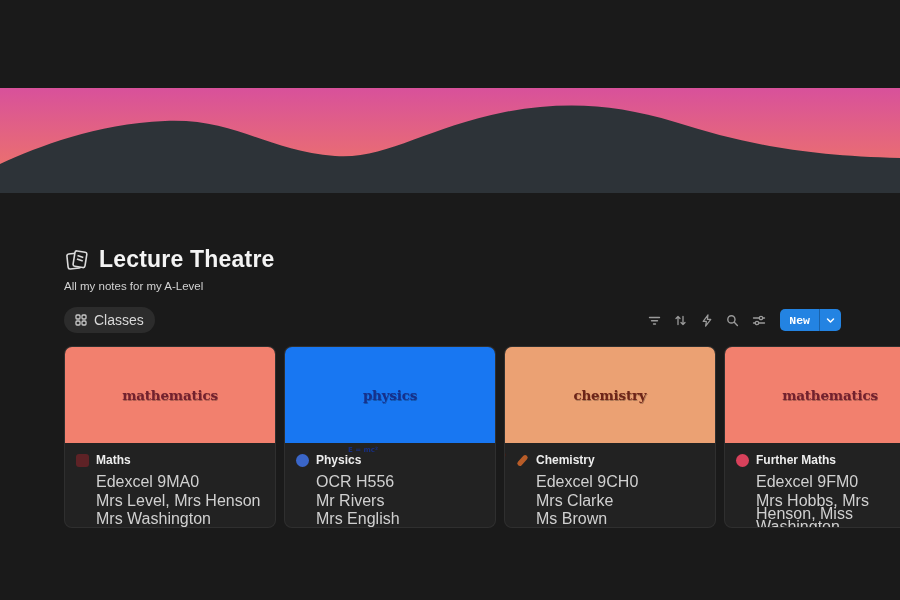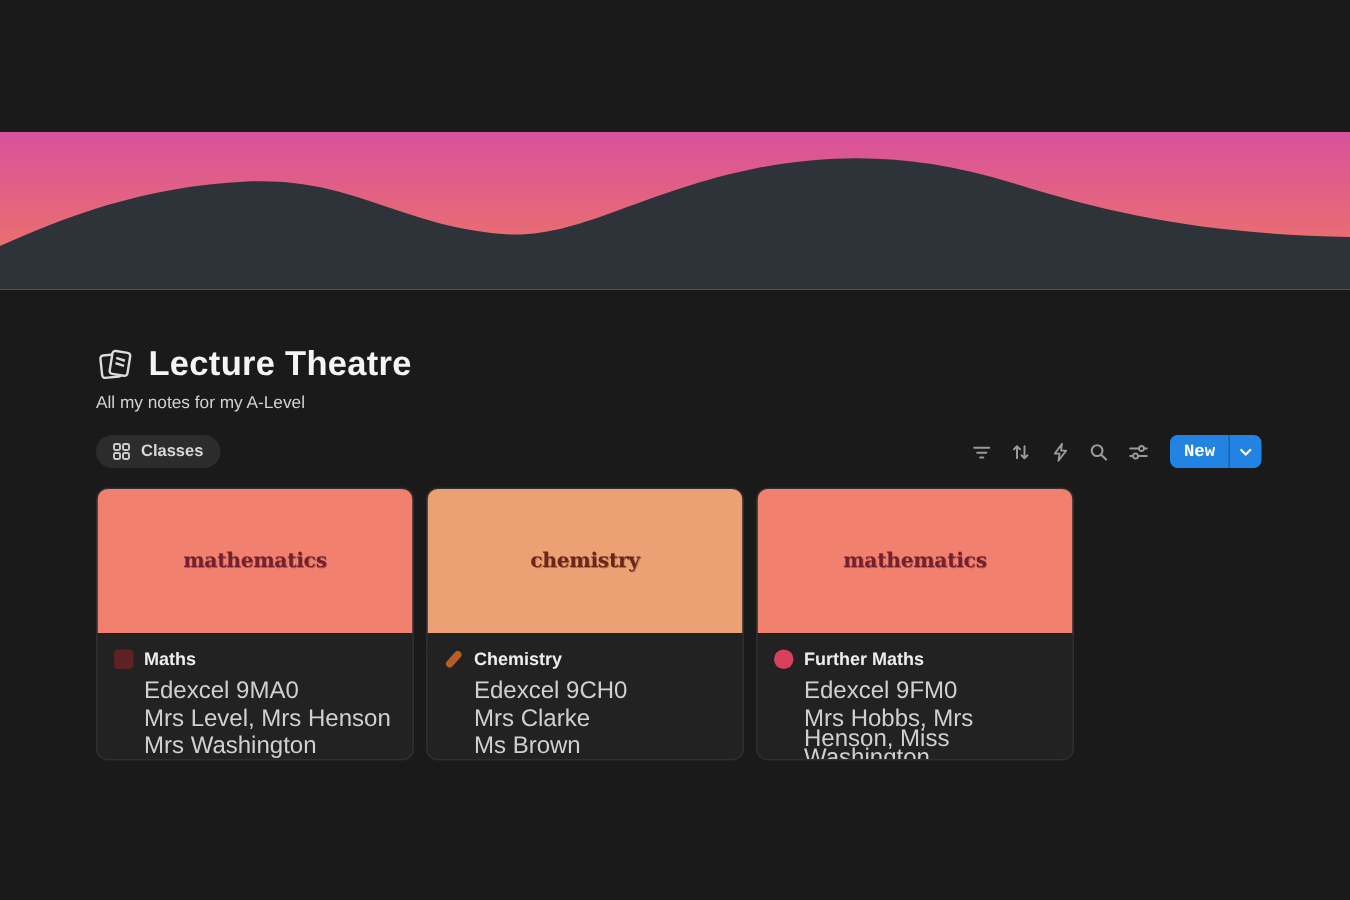--- a/index.html
+++ b/index.html
@@ -8,34 +8,34 @@
     width:900px; height:600px; position:relative; overflow:hidden;
     background:#1a1a1a;
     font-family:"Liberation Sans", sans-serif;
     -webkit-font-smoothing:antialiased;
   }
   
   .cover-band { position:absolute; top:88px; left:0; width:900px; height:105px; }
   .cover-band svg { position:absolute; left:0; top:0; display:block; }
 
   
-  .content { position:absolute; top:192px; left:0; width:900px;border-radius:24px; }
+  .content { position:absolute; top:209px; left:0; width:900px;border-radius:24px; }
   .inner { margin-left:64px; margin-right:59px; }
 
   .title-row { display:flex; align-items:center; gap:9px; margin-top:37px; }
   .page-icon { width:26px; height:26px; flex:0 0 auto; }
   .page-title { font-size:23px; font-weight:700; color:#f4f4f4; letter-spacing:.2px; }
   .page-desc { margin-top:7px; font-size:11.5px; color:#d2d2d2; }
 
   .tabbar { display:flex; justify-content:space-between; align-items:center; margin-top:15px; }
   .view-pill {
     display:flex; align-items:center; gap:7px; background:#2c2c2c;
     border-radius:999px; padding:5px 11px; cursor:pointer;
   }
-  .view-pill span { font-size:11px; font-weight:700; color:#d8d8d8; }
+  .view-pill span { font-size:14px; font-weight:400; color:#d8d8d8; }
 
   .toolbar { display:flex; align-items:center; gap:5px;font-family:Liberation Mono, monospace; }
   .tbtn { width:21px; height:21px; display:flex; align-items:center; justify-content:center; border-radius:4px; cursor:pointer; }
   .new-btn { display:flex; align-items:stretch; height:22px; border-radius:5px; overflow:hidden; margin-left:6px; cursor:pointer; }
   .new-label { display:flex; align-items:center; padding:0 9px; font-size:11.5px; font-weight:600; color:#fff; }
   .new-divider { width:1px; background:rgba(0,0,0,.25); }
   .new-caret { display:flex; align-items:center; padding:0 6px; }
 
   
   .gallery { display:flex; gap:8px; margin-top:13px; }
@@ -167,20 +167,39 @@
         <div class="card-title">Maths</div>
       </div>
       <div>
               <div class="prop">Edexcel 9MA0</div>
               <div class="prop">Mrs Level, Mrs Henson</div>
               <div class="prop">Mrs Washington</div>
             </div>
     </div>
   </div>
 
+  <div class="card">
+    <div class="card-cover" style="background: rgb(24, 119, 242);">
+      <div class="wordart" style="color: rgb(22, 48, 140);">physics</div>
+
+      <div class="annotation-bottom" style="color: rgb(22, 48, 140);">E = mc²</div>
+
+    </div>
+    <div class="card-body">
+      <div class="card-title-row">
+        <div class="class-icon" style="background: rgb(58, 102, 201); border-radius: 50%;"></div>
+        <div class="card-title">Physics</div>
+      </div>
+      <div>
+              <div class="prop">OCR H556</div>
+              <div class="prop">Mr Rivers</div>
+              <div class="prop">Mrs English</div>
+            </div>
+    </div>
+  </div>
 
   <div class="card">
     <div class="card-cover" style="background: rgb(235, 161, 115);">
       <div class="wordart" style="color: rgb(110, 36, 24);">chemistry</div>
 
       <svg class="molecule" width="26" height="22" viewBox="0 0 26 22">
         <g stroke="#4a1a10" stroke-width="1.2" fill="#4a1a10">
           <line x1="6" y1="14" x2="14" y2="8"></line>
                 <line x1="14" y1="8" x2="22" y2="12"></line>
                 <line x1="14" y1="8" x2="12" y2="2"></line>

